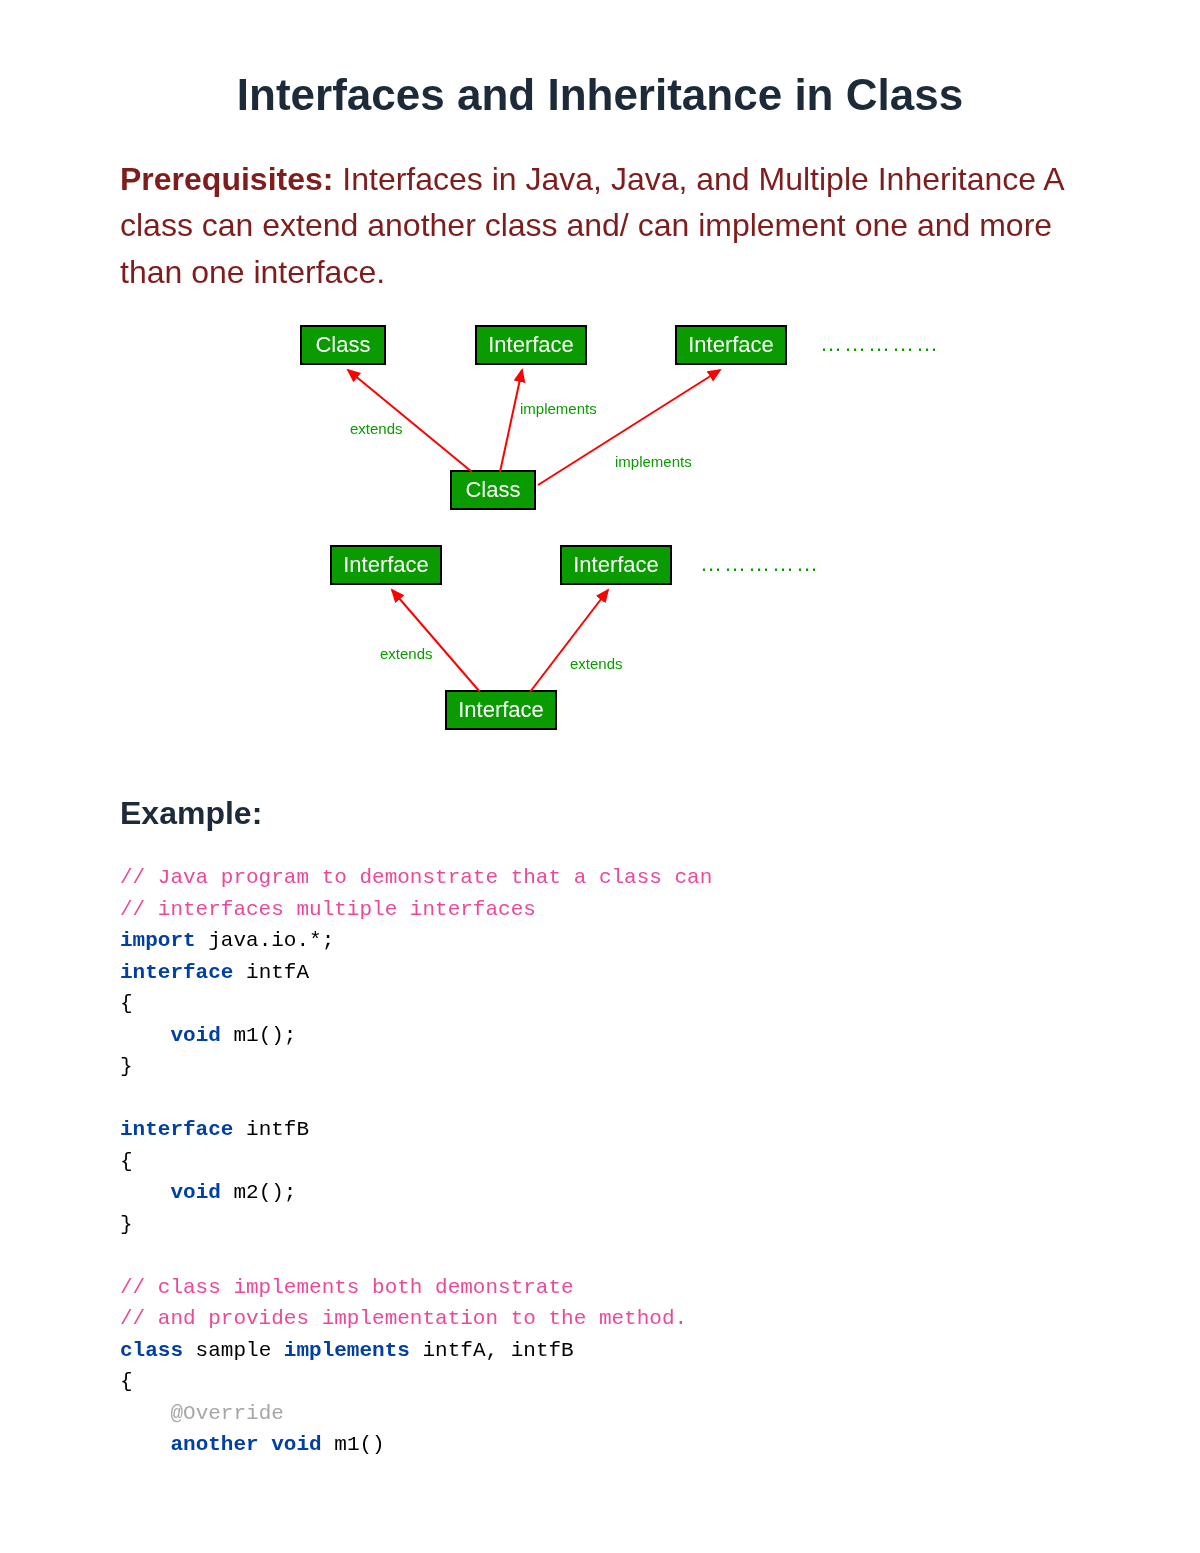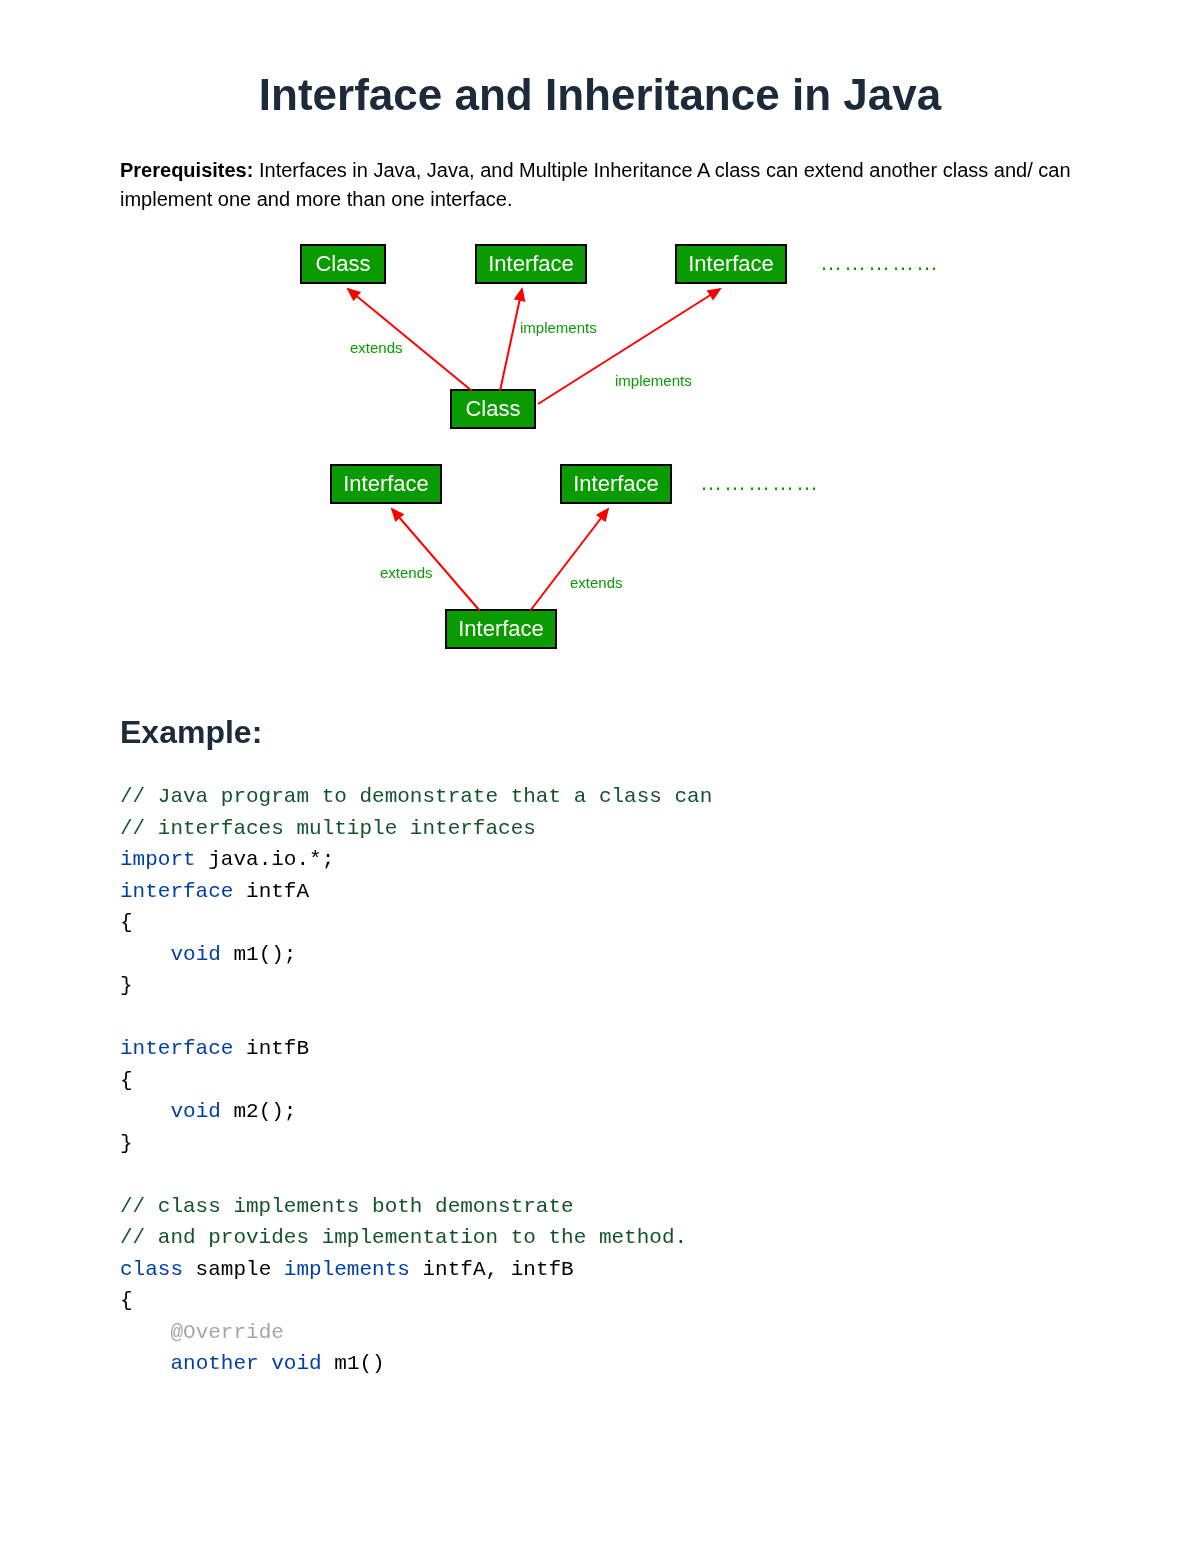--- a/index.html
+++ b/index.html
@@ -14,24 +14,24 @@
     padding: 70px 120px 60px 120px;
   }
   h1 {
     font-size: 44px;
     font-weight: 700;
     text-align: center;
     margin: 0 0 30px 0;
     color: #1c2a3a;
   }
   .intro {
-    font-size: 20px;
+    font-size: 32px;
     line-height: 1.45;
     margin-bottom: 30px;
-    color: #000000;
+    color: #7f1d1d;
     margin-top: 36px;
   }
   .intro .label {
     font-weight: 700;
   }
   .diagram-wrap {
     margin: 0 auto 40px auto;
     width: 760px;
   }
   .diag {
@@ -76,30 +76,30 @@
     margin: 30px 0 30px 0;
   }
   pre.code {
     font-family: "Courier New", Courier, monospace;
     font-size: 21px;
     line-height: 1.5;
     margin: 0;
     white-space: pre;
     color: #000;
   }
-  .c-comment { color: #14532d; }
-  .c-kw      { color: #003fa6; font-weight: 400; }
+  .c-comment { color: #ec4899; }
+  .c-kw      { color: #003fa6; font-weight: 700; }
   .c-ann     { color: #a6a6a6; text-align: right; }
 </style>
 </head>
 <body>
 
 <div class="page">
 
-  <h1>Interface and Inheritance in Java</h1>
+  <h1>Interfaces and Inheritance in Class</h1>
 
   <p class="intro">
     <span class="label">Prerequisites:</span><span> Interfaces in Java, Java, and Multiple Inheritance A class can extend another class and/ can implement one and more than one interface.</span>
   </p>
 
   <div class="diagram-wrap">
 
     <div class="diag diag1">
       <div class="box" style="left:80px; top:0; width:82px;">Class</div>
       <div class="box" style="left:255px; top:0; width:108px;">Interface</div>

